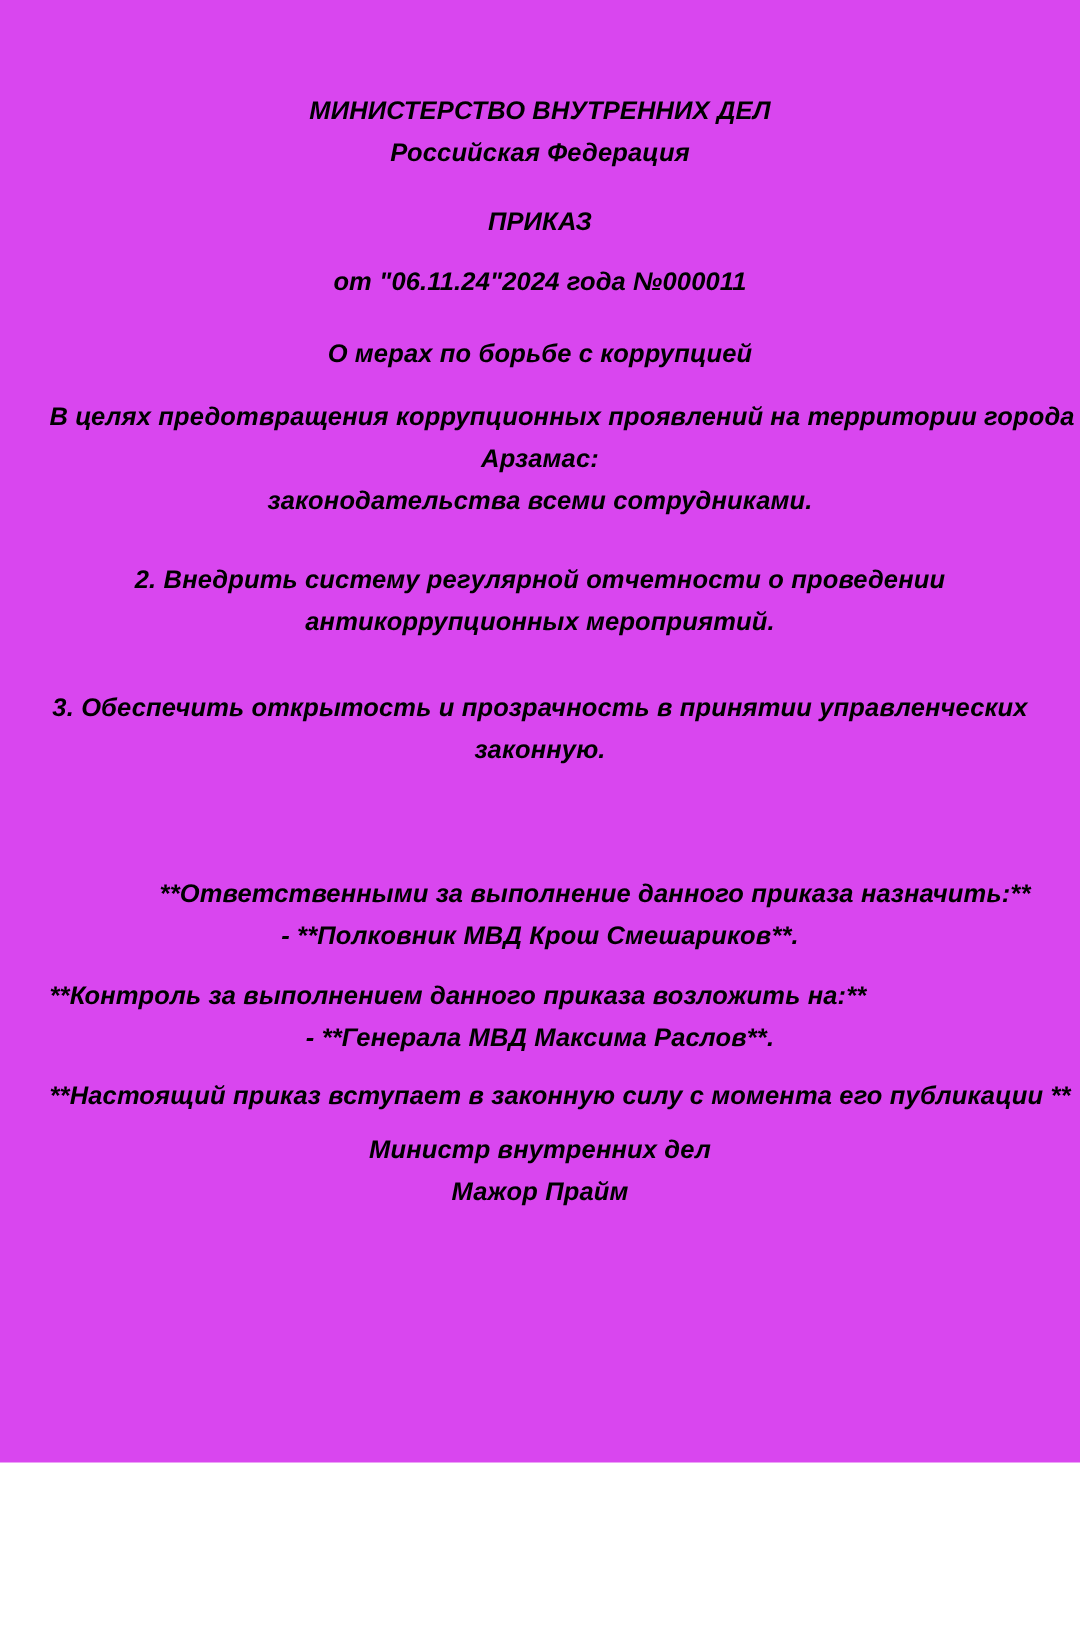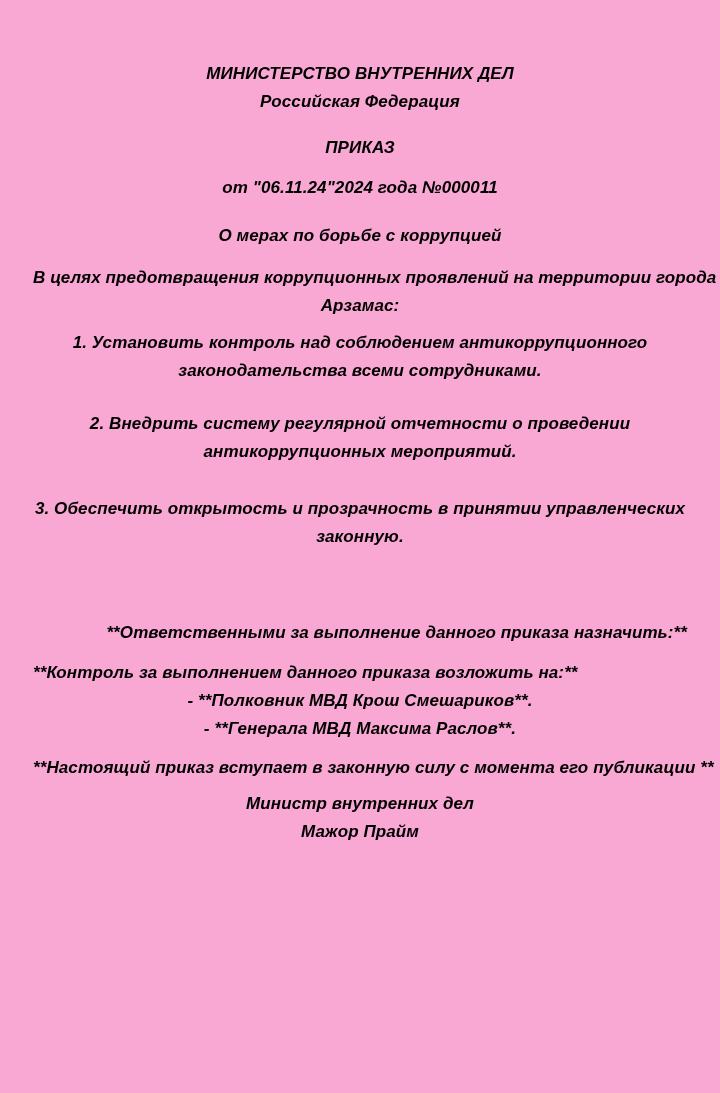--- a/index.html
+++ b/index.html
@@ -10,23 +10,23 @@
     width: 720px;
     height: 1093px;
     background: #ffffff;
     color: #000000;
     font-family: "Liberation Sans", sans-serif;
     overflow: hidden;
   }
   .page {
     box-sizing: border-box;
     width: 720px;
-    height: 1093px;
+    height: 975px;
     padding: 60px 33px 0 33px;
-    background: #f9a8d4;
+    background: #d946ef;
   }
   .line {
     font-size: 17px;
     line-height: 28px;
     font-weight: bold;
     font-style: italic;
     text-align: center;
     white-space: nowrap;
     letter-spacing: 0.1px;
   }
@@ -57,33 +57,32 @@
   <div class="line g18">ПРИКАЗ</div>
 
   <div class="line g12">от "06.11.24"2024 года №000011</div>
 
 
   <div class="line g20">О мерах по борьбе с коррупцией</div>
 
   <div class="line g14">В целях предотвращения коррупционных проявлений на территории города</div>
   <div class="line">Арзамас:</div>
 
-  <div class="line g9">1. Установить контроль над соблюдением антикоррупционного</div>
   <div class="line">законодательства всеми сотрудниками.</div>
 
   <div class="line g25">2. Внедрить систему регулярной отчетности о проведении</div>
   <div class="line">антикоррупционных мероприятий.</div>
 
   <div class="line g29">3. Обеспечить открытость и прозрачность в принятии управленческих</div>
   <div class="line">законную.</div>
 
   <div class="line g68">**Ответственными за выполнение данного приказа назначить:**</div>
+  <div class="line">- **Полковник МВД Крош Смешариков**.</div>
+
   <div class="line left g12">**Контроль за выполнением данного приказа возложить на:**</div>
-
-  <div class="line">- **Полковник МВД Крош Смешариков**.</div>
   <div class="line">- **Генерала МВД Максима Раслов**.</div>
 
   <div class="line g11">**Настоящий приказ вступает в законную силу с момента его публикации **</div>
 
   <div class="line g8">Министр внутренних дел</div>
   <div class="line">Мажор Прайм</div>
 
 </div>
 
 </body></html>

